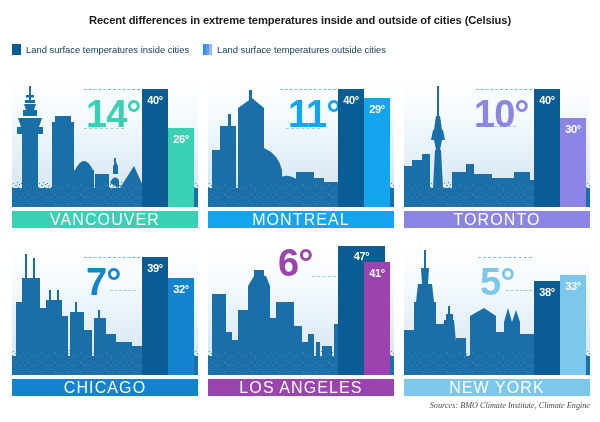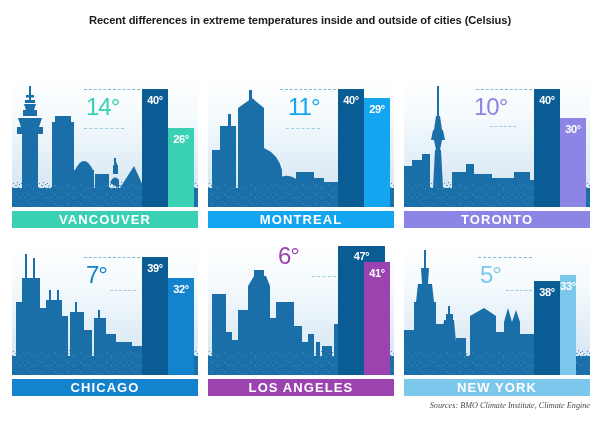--- a/index.html
+++ b/index.html
@@ -71,56 +71,66 @@
 
   
   .dash{
     position:absolute;height:0;border-top:1.6px dashed #7fb8d8;
   }
   .dash.light{border-top-color:#9fcbe3;}
 
   
   .delta{
     position:absolute;
-    font-size:24px;font-weight:normal;line-height:1;
+    font-size:38px;font-weight:bold;line-height:1;
     letter-spacing:-1px;
   }
 
   
   .bar{position:absolute;bottom:0;}
   .bar-val{
     position:absolute;left:0;width:100%;
     text-align:center;
     color:#ffffff;font-size:11px;font-weight:bold;
     letter-spacing:-0.3px;
   }
 
   
   .citybar{
     position:absolute;left:0;bottom:0;width:186px;height:17px;
     display:flex;align-items:center;justify-content:center;
   }
   .cityname{
-    color:#ffffff;font-size:13px;font-weight:bold;letter-spacing:1.1px;
+    color:#ffffff;font-size:16px;font-weight:normal;letter-spacing:1.1px;
   }
 
   
   .source{
     position:absolute;right:10px;top:401px;
     font-family:"Liberation Serif", serif;
     font-style:italic;font-size:8.2px;color:#4a4a4a;
   }
 </style>
 </head>
 <body>
 
 <div id="root">
 
   <div class="title">Recent differences in extreme temperatures inside and outside of cities (Celsius)</div>
 
+  <div class="legend">
+    <div class="legend-item">
+      <span class="legend-sw inside" style="background:#0a5c94"></span>
+      <span class="legend-label">Land surface temperatures inside cities</span>
+    </div>
+    <div class="legend-item">
+      <span class="legend-sw outside"></span>
+      <span class="legend-label">Land surface temperatures outside cities</span>
+    </div>
+  </div>
 
   <div class="grid">
 
     <div class="panel">
       <div class="scene">
         <svg class="skyline" viewBox="0 0 186 129" preserveAspectRatio="none">
           <g fill="#1b6fa8">
             <rect x="17" y="8" width="2" height="16"></rect>
             <polygon points="12,26 24,26 22,32 14,32"></polygon>
             <rect x="11" y="32" width="14" height="6"></rect>
@@ -345,21 +355,21 @@
         <div class="speckle"></div>
 
         <div class="dash" style="left:74px;top:11px;width:54px;"></div>
         <div class="dash light" style="left:102px;top:44px;width:26px;"></div>
 
         <div class="delta" style="left:76px;top:17px;color:#7cc8ec;">5°</div>
 
         <div class="bar" style="left:130px;width:26px;height:94px;background:#0a5c94;text-decoration:underline;">
           <div class="bar-val" style="top:5px;">38°</div>
         </div>
-        <div class="bar" style="left:156px;width:16px;height:100px;background:#7cc8ec;">
+        <div class="bar" style="left:156px;width:26px;height:100px;background:#7cc8ec;">
           <div class="bar-val" style="top:5px;">33°</div>
         </div>
       </div>
       <div class="citybar" style="background:#7cc8ec;">
         <span class="cityname">NEW YORK</span>
       </div>
     </div>
 
   </div>
 

